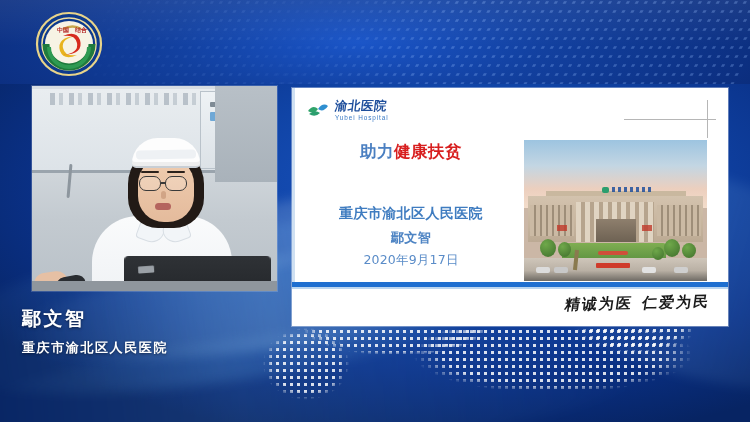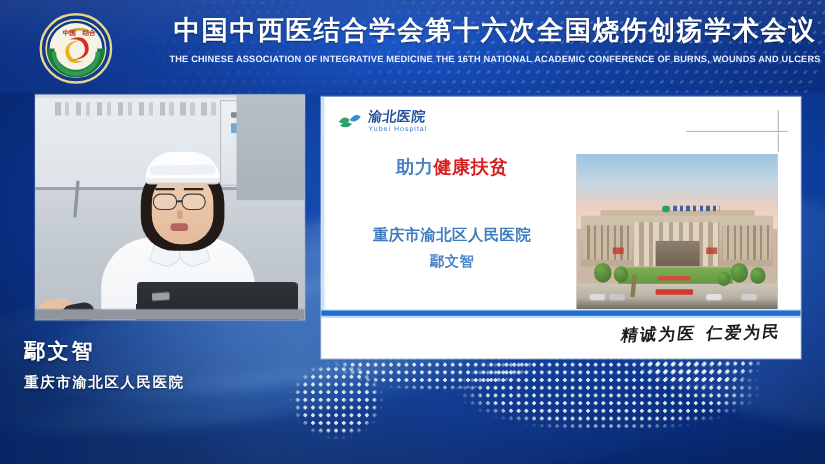--- a/index.html
+++ b/index.html
@@ -388,24 +388,20 @@
         <path d="M13 33 a23 23 0 0 0 46 0" fill="none" stroke="#1f7a3d" stroke-width="7"></path>
         <path d="M16 36 a20 20 0 0 0 40 0" fill="none" stroke="#2e9a52" stroke-width="4"></path>
         <path d="M30 18 q10 -5 18 0" fill="none" stroke="#c8a84e" stroke-width="2.5"></path>
         <text x="24" y="21" font-size="6" fill="#b22222" font-family="DejaVu Sans" font-weight="bold">中国</text>
         <text x="42" y="21" font-size="6" fill="#b22222" font-family="DejaVu Sans" font-weight="bold">结合</text>
         <path d="M44 25 q-16 2 -14 12 q2 9 14 7 q-13 6 -17 -4 q-4 -14 17 -15 z" fill="#e8b31f"></path>
         <path d="M30 44 q16 -2 14 -12 q-2 -9 -14 -7 q13 -6 17 4 q4 14 -17 15 z" fill="#d62b1f"></path>
       </svg>
     </div>
 
-    <div class="hdr-text">
-      <div class="hdr-title">中国中西医结合学会第十六次全国烧伤创疡学术会议</div>
-      <div class="hdr-sub">THE CHINESE ASSOCIATION OF INTEGRATIVE MEDICINE  THE 16TH NATIONAL ACADEMIC CONFERENCE OF BURNS, WOUNDS AND ULCERS</div>
-    </div>
   </div>
 
   <div class="video">
     <div class="vid-wallTop"></div>
     <div class="vid-board">
       <div class="vid-boardInk"></div>
     </div>
     <div class="vid-panel"></div>
     <div class="vid-btn b1"></div>
     <div class="vid-btn b2"></div>
@@ -459,20 +455,21 @@
         <span class="hlogo-en">Yubei Hospital</span>
       </span>
     </div>
 
     <div class="s-title">
       <span class="t2"><span>助力</span><span class="hl">健康扶贫</span></span>
     </div>
 
     <div class="s-org">重庆市渝北区人民医院</div>
     <div class="s-name">鄢文智</div>
+    <div class="s-date">2020年9月17日</div>
 
     <div class="s-photo">
       <div class="ph-sky"></div>
       <div class="ph-bldgTop"></div>
       <div class="ph-bldg"></div>
       <div class="ph-winL"></div>
       <div class="ph-winR"></div>
       <div class="ph-cols"></div>
       <div class="ph-entry"></div>
       <div class="ph-signMark"></div>

